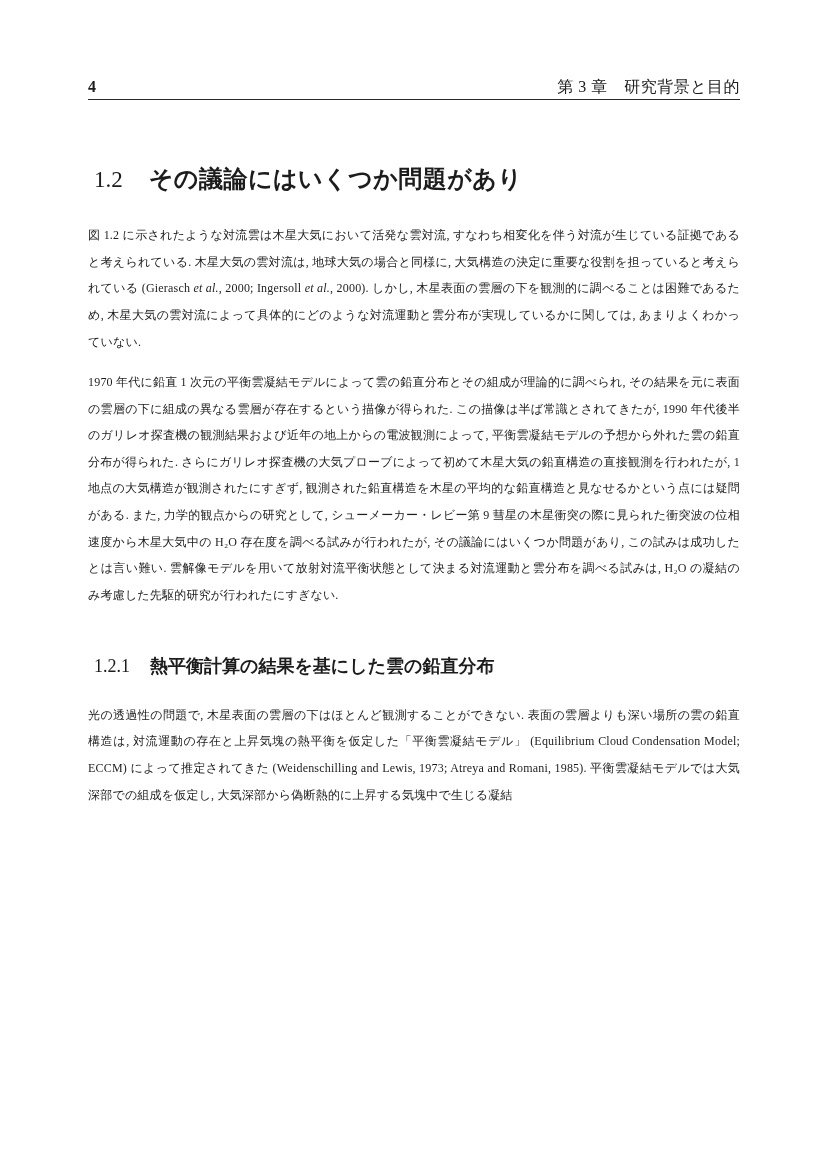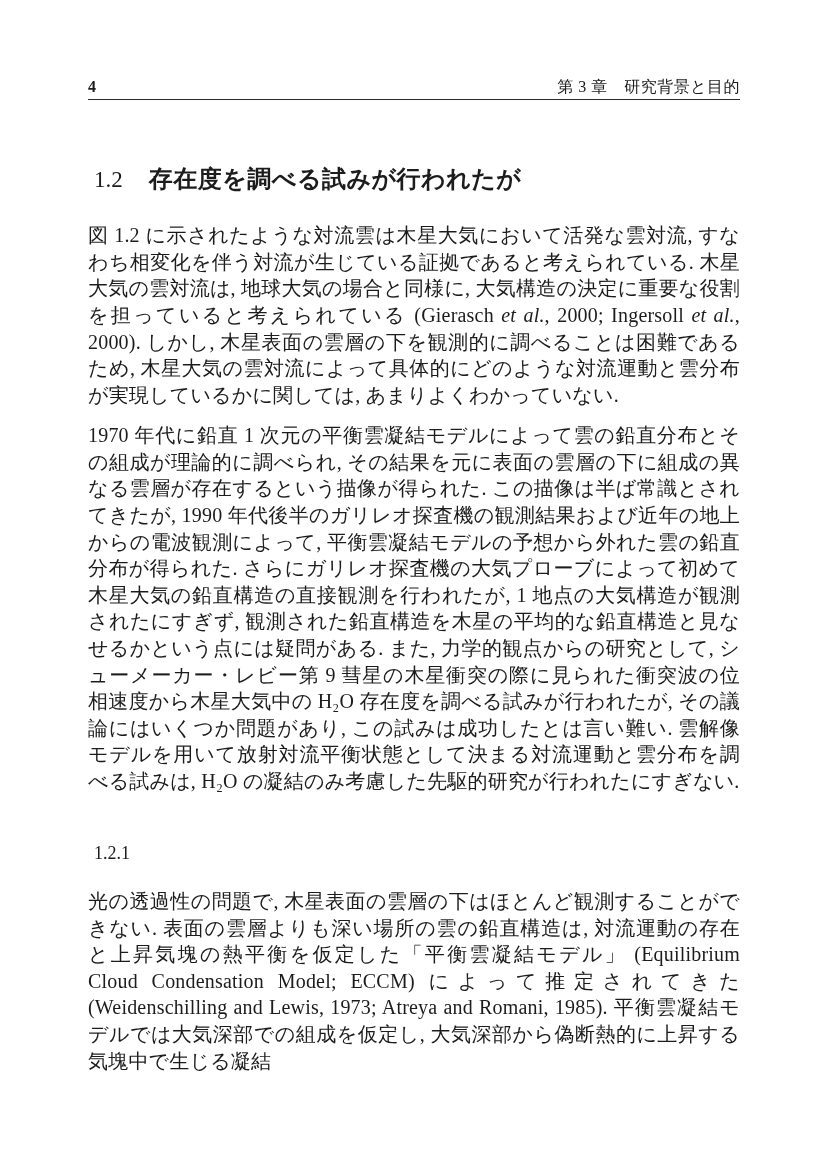--- a/index.html
+++ b/index.html
@@ -65,21 +65,21 @@
     align-items: baseline;
   }
   h3.subsection-heading .secnum {
     font-family: "Liberation Serif", "DejaVu Serif", serif;
     font-weight: normal;
     font-size: 18px;
     margin-right: 20px;
   }
   
   p.body-para {
-    font-size: 20px;
+    font-size: 12px;
     line-height: 26.6px;
     text-align: justify;
     margin: 0 0 14px 0;
     letter-spacing: 0.2px;
   }
   p.body-para:last-child { margin-bottom: 0; }
   .it { font-style: italic; }
 </style>
 </head>
 <body>
@@ -87,27 +87,28 @@
 <div class="page-inner">
 
   <div class="running-head">
     <span class="pagenum">4</span>
     <span class="chapterhead">第 3 章　研究背景と目的</span>
   </div>
   <div class="head-rule"></div>
 
   <h2 class="section-heading">
     <span class="secnum">1.2</span>
-    <span class="sectitle">存在度を調べる試みが行われたが</span>
+    <span class="sectitle">その議論にはいくつか問題があり</span>
   </h2>
 
   <p class="body-para"><span>図 1.2 に示されたような対流雲は木星大気において活発な雲対流, すなわち相変化を伴う対流が生じている証拠であると考えられている. 木星大気の雲対流は, 地球大気の場合と同様に, 大気構造の決定に重要な役割を担っていると考えられている (Gierasch </span><span class="it">et al.</span><span>, 2000; Ingersoll </span><span class="it">et al.</span><span>, 2000). しかし, 木星表面の雲層の下を観測的に調べることは困難であるため, 木星大気の雲対流によって具体的にどのような対流運動と雲分布が実現しているかに関しては, あまりよくわかっていない.</span></p>
 
   <p class="body-para"><span>1970 年代に鉛直 1 次元の平衡雲凝結モデルによって雲の鉛直分布とその組成が理論的に調べられ, その結果を元に表面の雲層の下に組成の異なる雲層が存在するという描像が得られた. この描像は半ば常識とされてきたが, 1990 年代後半のガリレオ探査機の観測結果および近年の地上からの電波観測によって, 平衡雲凝結モデルの予想から外れた雲の鉛直分布が得られた. さらにガリレオ探査機の大気プローブによって初めて木星大気の鉛直構造の直接観測を行われたが, 1 地点の大気構造が観測されたにすぎず, 観測された鉛直構造を木星の平均的な鉛直構造と見なせるかという点には疑問がある. また, 力学的観点からの研究として, シューメーカー・レビー第 9 彗星の木星衝突の際に見られた衝突波の位相速度から木星大気中の H₂O 存在度を調べる試みが行われたが, その議論にはいくつか問題があり, この試みは成功したとは言い難い. 雲解像モデルを用いて放射対流平衡状態として決まる対流運動と雲分布を調べる試みは, H₂O の凝結のみ考慮した先駆的研究が行われたにすぎない.</span></p>
 
 
   <h3 class="subsection-heading">
     <span class="secnum">1.2.1</span>
+    <span class="sectitle">熱平衡計算の結果を基にした雲の鉛直分布</span>
   </h3>
 
   <p class="body-para"><span>光の透過性の問題で, 木星表面の雲層の下はほとんど観測することができない. 表面の雲層よりも深い場所の雲の鉛直構造は, 対流運動の存在と上昇気塊の熱平衡を仮定した「平衡雲凝結モデル」 (Equilibrium Cloud Condensation Model; ECCM) によって推定されてきた (Weidenschilling and Lewis, 1973; Atreya and Romani, 1985). 平衡雲凝結モデルでは大気深部での組成を仮定し, 大気深部から偽断熱的に上昇する気塊中で生じる凝結</span></p>
 
 </div>
 
 </body></html>

